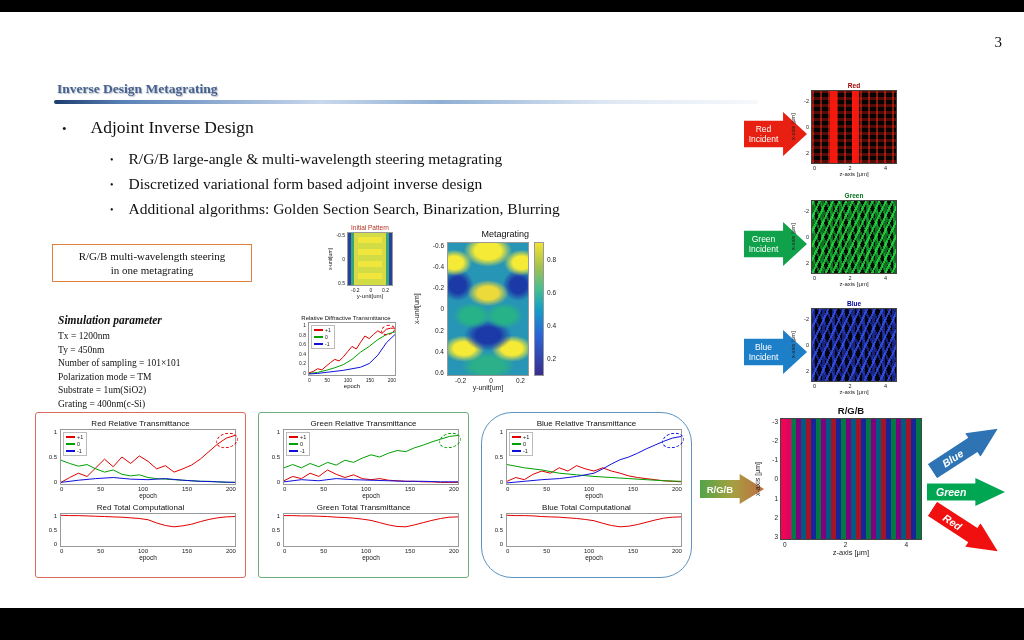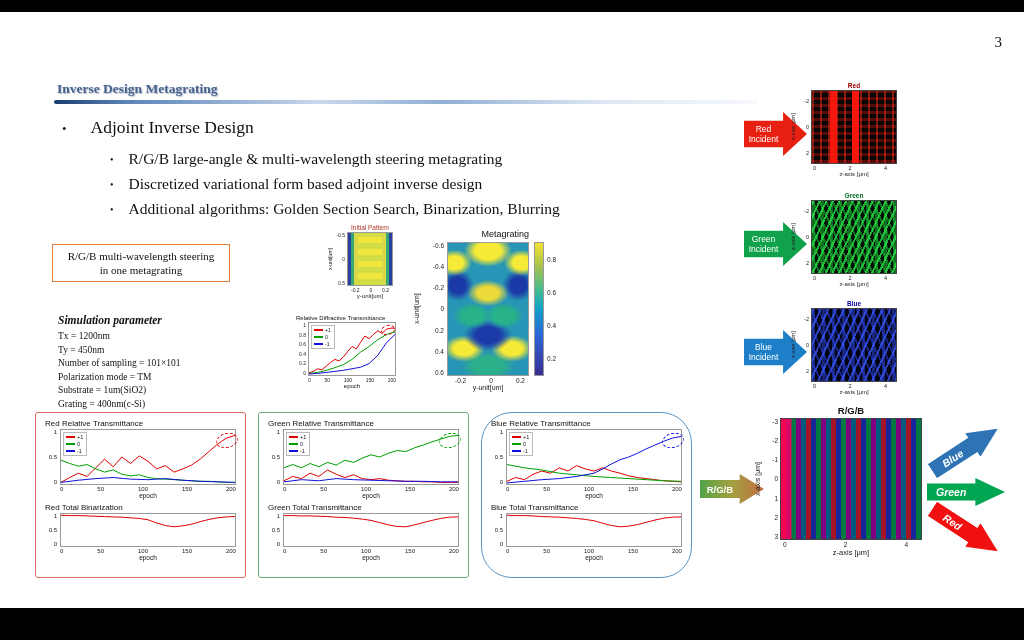--- a/index.html
+++ b/index.html
@@ -13,33 +13,33 @@
   .subtitle { position:absolute; left:57px; top:69px; font-family:"Liberation Serif", serif; font-size:13.5px; font-weight:bold; color:#47618e; text-shadow:1px 1px 1px rgba(110,125,150,0.5); }
   .divider { position:absolute; left:54px; top:88px; width:704px; height:4px; border-radius:2px;
     background:linear-gradient(90deg,#1c3c6e 0%,#5b83b8 10%,#c9d8ec 38%,#8fafd4 55%,#dde7f3 78%,#f6f9fc 100%); }
 
   .bullet-main { position:absolute; left:62px; top:105px; display:flex; gap:24px; font-family:"Liberation Serif", serif; font-size:17.5px; color:#111; }
   .bullet-main .dot { font-size:13px; line-height:23px; }
   .bullet-subs { position:absolute; left:110px; top:138px; display:flex; flex-direction:column; gap:5px; font-family:"Liberation Serif", serif; font-size:15.5px; color:#111; }
   .bsub { display:flex; gap:15px; white-space:nowrap; }
   .bsub .dot { font-size:10px; line-height:20px; }
 
-  .callout { position:absolute; left:52px; top:232px; width:178px; border:1.5px solid #e0813f; padding:4px 2px; text-align:center; font-family:"Liberation Serif", serif; font-size:11px; line-height:14px; color:#111; background:#fff; }
+  .callout { position:absolute; left:52px; top:232px; width:200px; border:1.5px solid #e0813f; padding:4px 2px; text-align:center; font-family:"Liberation Serif", serif; font-size:11px; line-height:14px; color:#111; background:#fff; }
   .simparams { position:absolute; left:58px; top:302px; font-family:"Liberation Serif", serif; color:#111; }
   .sim-head { font-size:11.5px; font-weight:bold; font-style:italic; margin-bottom:4px; }
   .sim-line { font-size:9.5px; line-height:13.5px; white-space:nowrap; }
 
   
   .ticks-y { display:flex; flex-direction:column; justify-content:space-between; align-items:flex-end; color:#222; }
   .ticks-x { display:flex; justify-content:space-between; color:#222; margin-top:1px; }
   .ticks-x span, .ticks-y span { white-space:nowrap; }
   .vlab { writing-mode:vertical-rl; transform:rotate(180deg); text-align:center; color:#222; }
 
   
-  .mc-title { text-align:left; color:#111; white-space:nowrap; }
+  .mc-title { text-align:center; color:#111; white-space:nowrap; }
   .mc-row { display:flex; align-items:stretch; }
   .mc-plot { position:relative; background:#fff; border:1px solid #999; flex:1; overflow:visible; }
   .mc-plot svg { position:absolute; inset:0; width:100%; height:100%; display:block; }
   .mc-legend { position:absolute; left:2px; top:2px; border:1px solid #bbb; background:rgba(255,255,255,0.92); padding:1px 3px 1px 2px; display:flex; flex-direction:column; gap:1px; z-index:2; }
   .lg-row { display:flex; align-items:center; gap:2px; }
   .lg-line { width:9px; height:2px; display:inline-block; background:#888; }
   .lg-lab { font-size:5.5px; line-height:6px; color:#222; white-space:nowrap; }
   .mc-circ { position:absolute; width:22px; height:15px; border:1.2px dashed #e00000; border-radius:50%; transform:rotate(-14deg); z-index:2; }
   .mc-xlab { text-align:center; color:#111; }
 
@@ -403,21 +403,21 @@
         </div>
       </div>
       <div class="ticks-x">
           <span>0</span>
           <span>50</span>
           <span>100</span>
           <span>150</span>
           <span>200</span>
         </div>
       <div class="mc-xlab">epoch</div>
-      <div class="mc-title mt2">Red Total Binarization</div>
+      <div class="mc-title mt2">Red Total Computational</div>
       <div class="mc-row">
         <div class="ticks-y">
             <span>1</span>
             <span>0.5</span>
             <span>0</span>
           </div>
         <div class="mc-plot plot-tot">
           <svg viewBox="0 0 100 60" preserveAspectRatio="none">
               <polyline points="0.0,2.4 5.0,3.0 10.0,3.0 15.0,3.6 20.0,4.2 25.0,4.8 30.0,5.4 35.0,6.0 40.0,7.2 45.0,8.4 50.0,10.8 55.0,16.8 60.0,21.6 65.0,24.0 70.0,22.2 75.0,19.2 80.0,14.4 85.0,10.2 90.0,7.2 95.0,5.4 100.0,4.8" fill="none" stroke="#e00000" stroke-width="1" vector-effect="non-scaling-stroke"></polyline>
             </svg>
@@ -527,21 +527,21 @@
         </div>
       </div>
       <div class="ticks-x">
           <span>0</span>
           <span>50</span>
           <span>100</span>
           <span>150</span>
           <span>200</span>
         </div>
       <div class="mc-xlab">epoch</div>
-      <div class="mc-title mt2">Blue Total Transmittance</div>
+      <div class="mc-title mt2">Blue Total Computational</div>
       <div class="mc-row">
         <div class="ticks-y">
             <span>1</span>
             <span>0.5</span>
             <span>0</span>
           </div>
         <div class="mc-plot plot-tot">
           <svg viewBox="0 0 100 60" preserveAspectRatio="none">
               <polyline points="0.0,2.4 5.0,3.0 10.0,3.0 15.0,3.6 20.0,4.8 25.0,5.4 30.0,6.0 35.0,7.2 40.0,8.4 45.0,10.2 50.0,12.6 55.0,17.4 60.0,21.6 65.0,24.0 70.0,22.8 75.0,19.8 80.0,15.6 85.0,11.4 90.0,7.8 95.0,6.0 100.0,5.4" fill="none" stroke="#e00000" stroke-width="1" vector-effect="non-scaling-stroke"></polyline>
             </svg>

